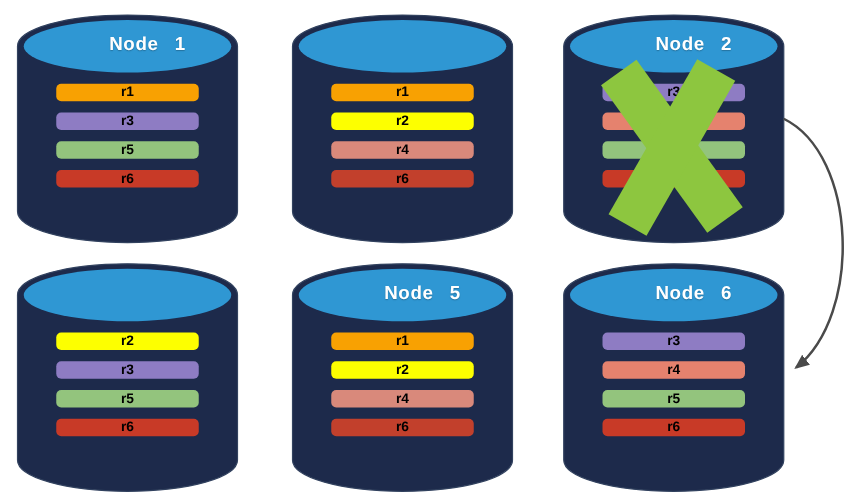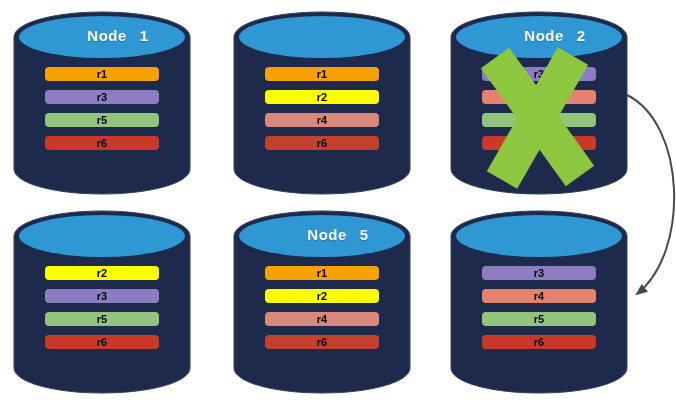--- a/index.html
+++ b/index.html
@@ -123,20 +123,21 @@
     <div class="bar" style="background-color: rgb(217, 137, 123);">r4</div>
     <div class="bar" style="background-color: rgb(194, 64, 44);">r6</div>
   </div>
 </div>
 
 <div class="node" style="left:450px; top:209px">
   <svg class="cyl" viewBox="0 0 178 186">
     <path stroke-width="1" d="M 1 27 C 1 13 40 2 89 2 C 138 2 177 13 177 27 L 177 159 C 177 173 138 184 89 184 C 40 184 1 173 1 159 Z" fill="#1D2A4B" stroke="#32425F"></path>
     <ellipse cx="89" cy="27" rx="83" ry="21" fill="#2F97D3"></ellipse>
   </svg>
+  <div class="node-title">Node 6</div>
   <div class="bars">
     <div class="bar" style="background-color: rgb(142, 124, 195);">r3</div>
     <div class="bar" style="background-color: rgb(229, 130, 110);">r4</div>
     <div class="bar" style="background-color: rgb(147, 196, 125);">r5</div>
     <div class="bar" style="background-color: rgb(200, 58, 39);">r6</div>
   </div>
 </div>
 
 <svg id="overlay" viewBox="0 0 676 402">
   <defs>

